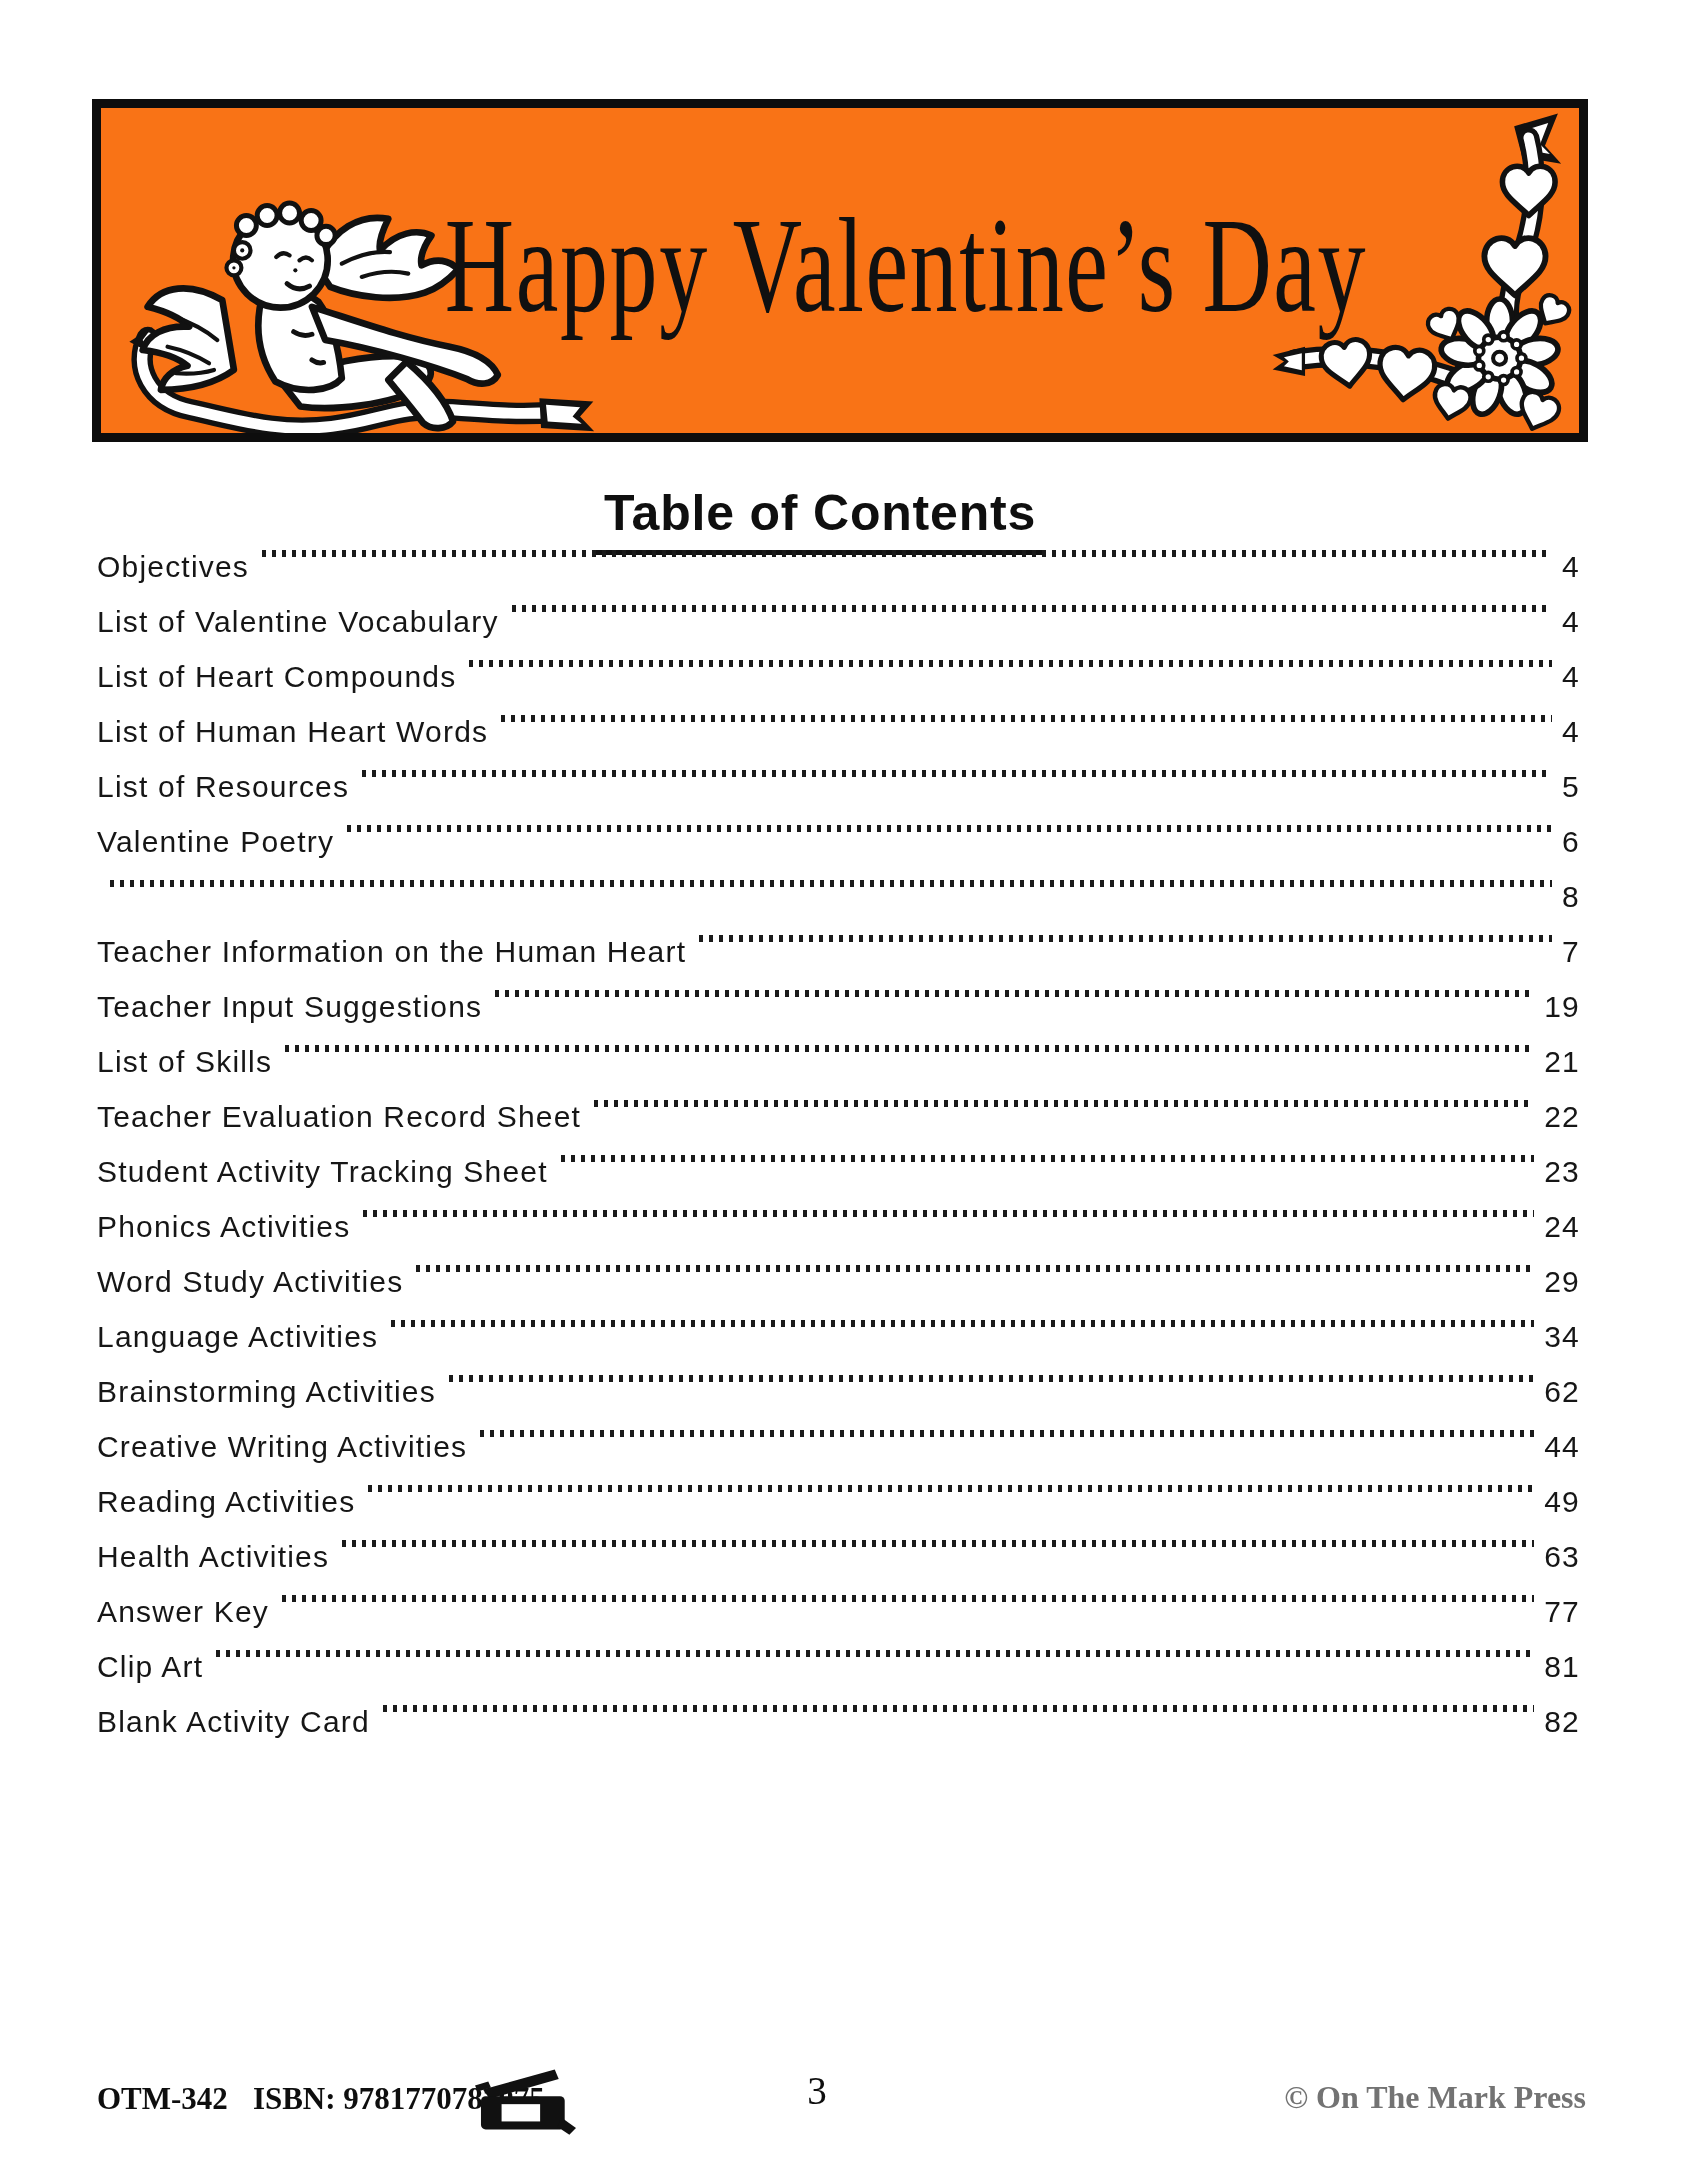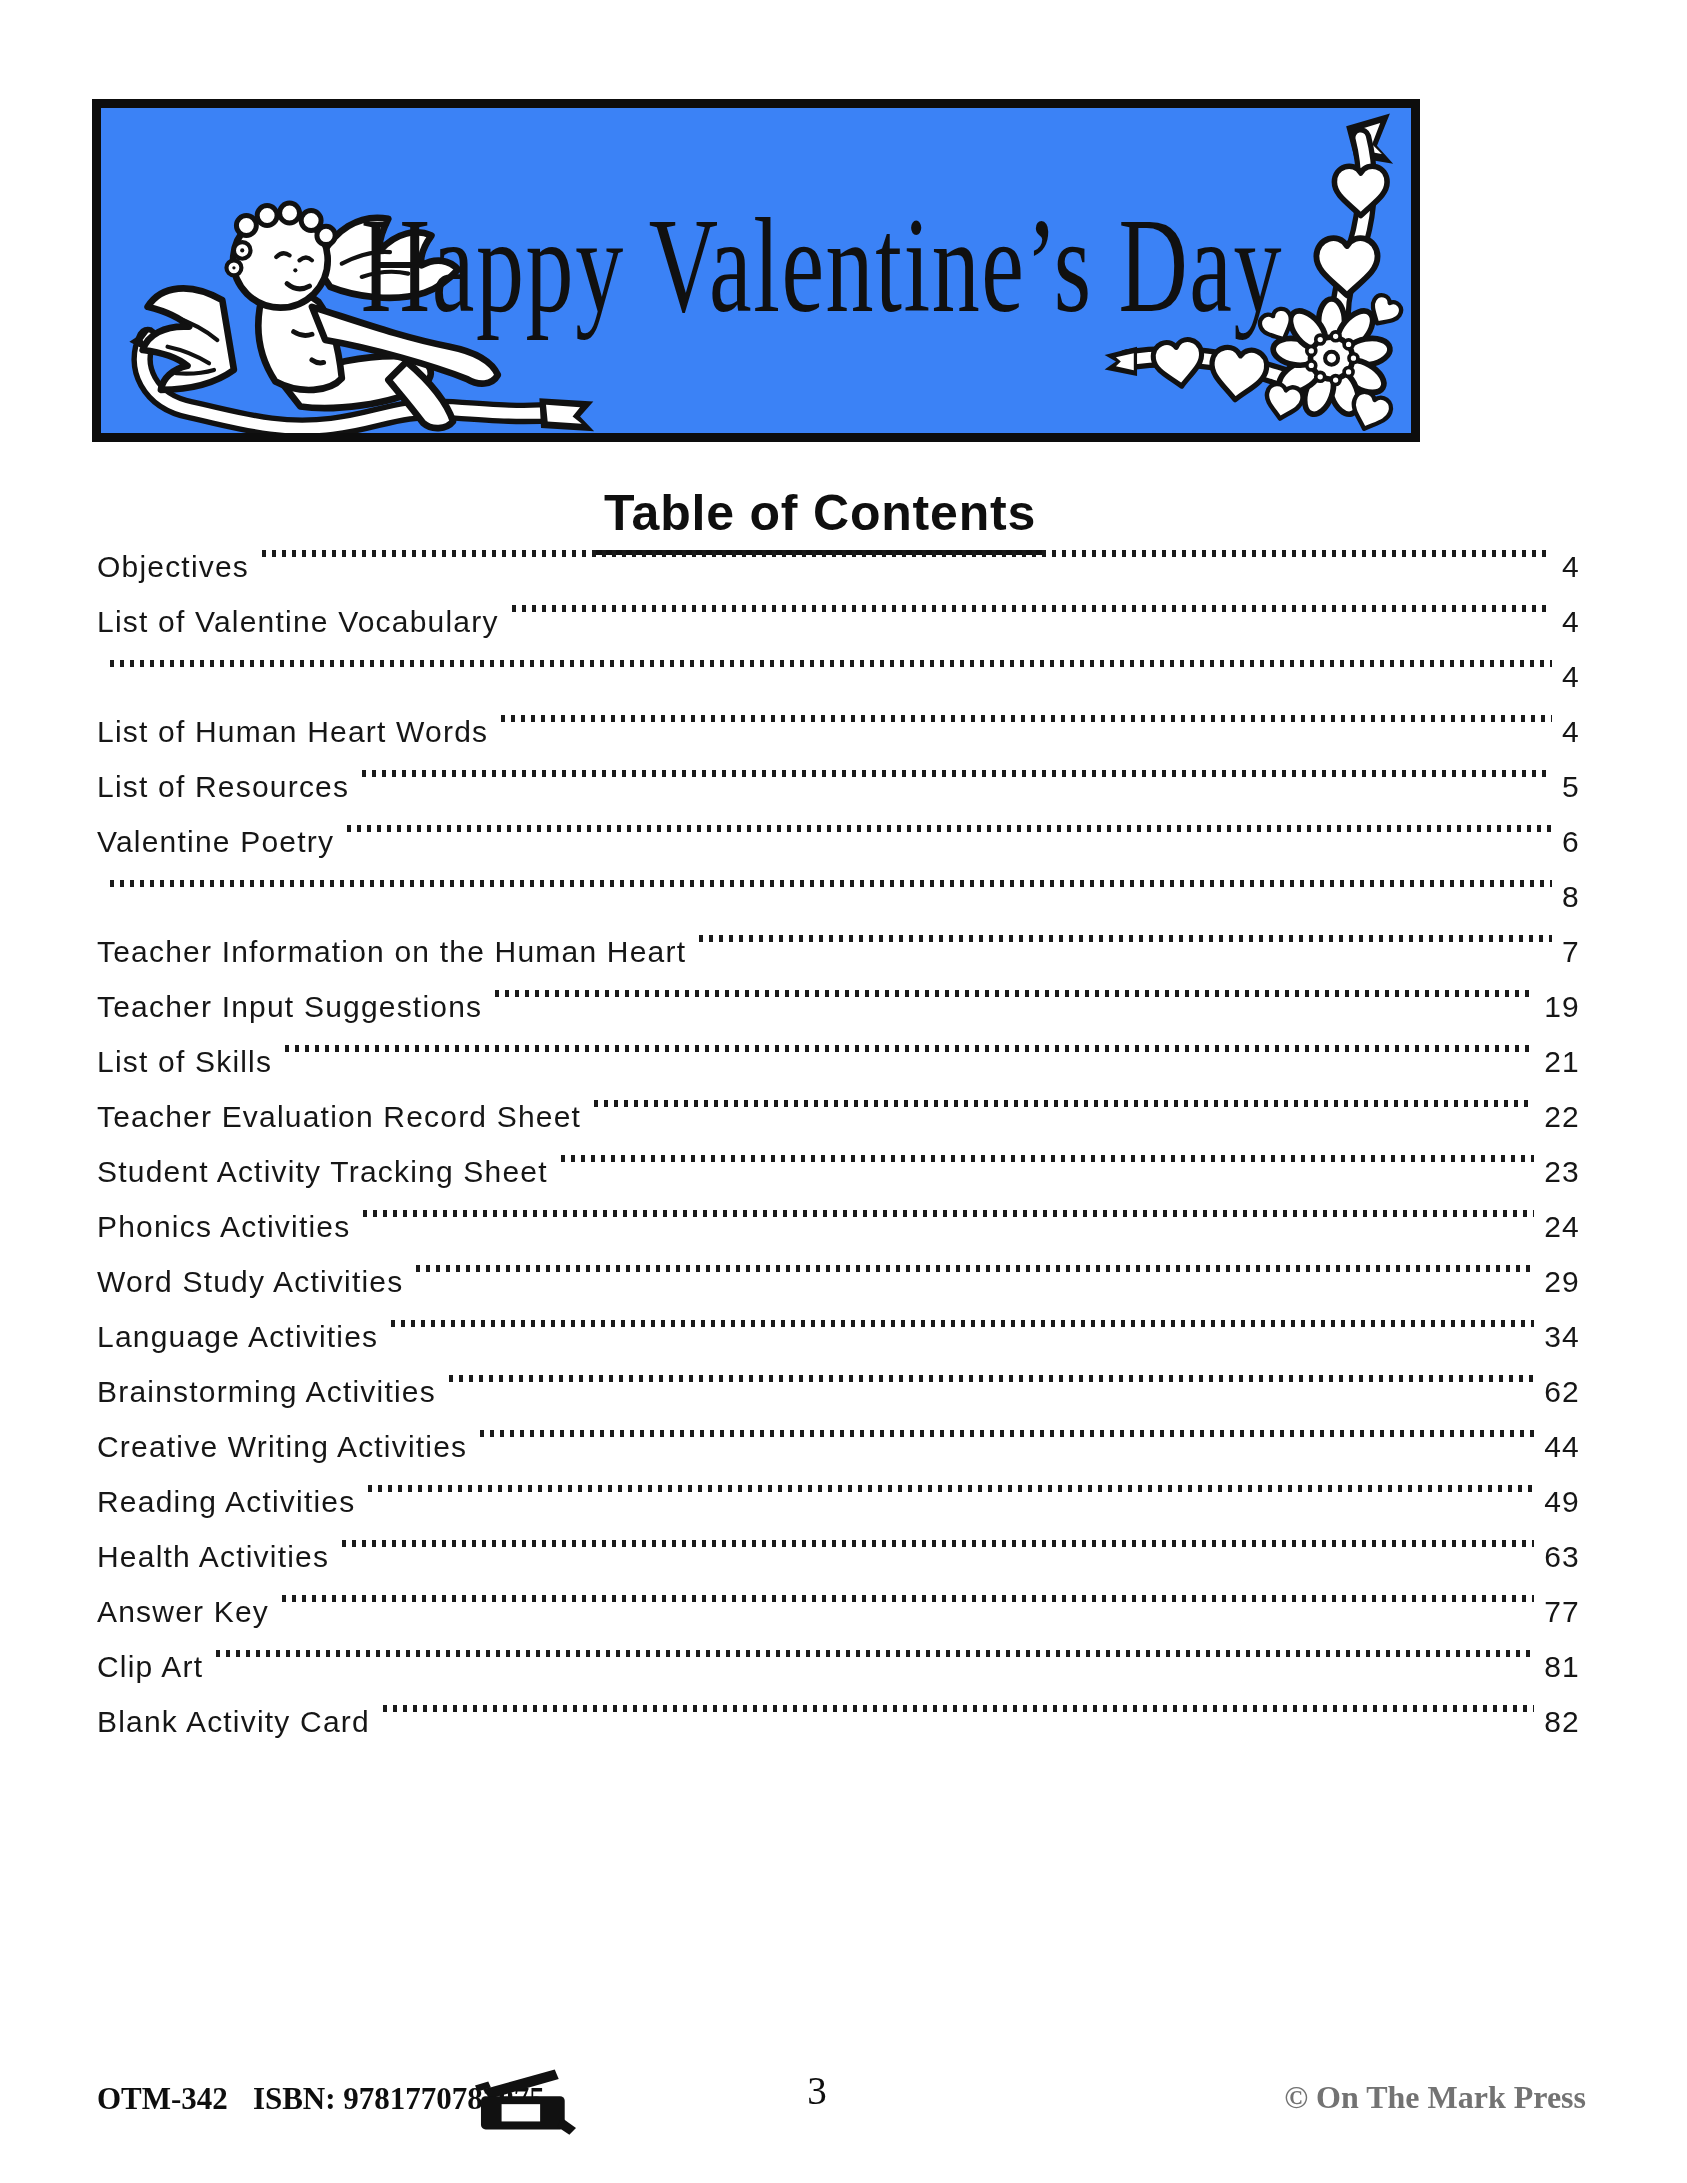--- a/index.html
+++ b/index.html
@@ -2,22 +2,22 @@
 <html style="font-size:13px"><head>
 <meta charset="utf-8">
 <style>
   html,body{margin:0;padding:0;background:#9a9a9a;}
   .page{
     position:relative;width:1687px;height:2183px;background:#ffffff;
     font-family:"Liberation Sans",sans-serif;color:#111;overflow:hidden;
   }
   
   .banner{
-    position:absolute;left:92px;top:99px;width:1328px;height:343px;
-    border:9px solid #0d0d0d;box-sizing:border-box;background:#3b82f6;
+    position:absolute;left:92px;top:99px;width:1496px;height:343px;
+    border:9px solid #0d0d0d;box-sizing:border-box;background:#f97316;
   }
   .cupid{position:absolute;left:23px;top:76px;width:478px;height:249px;}
   .banner-title-wrap{
     position:absolute;left:375px;right:243px;top:0;bottom:11.5px;
     display:flex;align-items:center;justify-content:center;
   }
   .banner-title-text{
     display:inline-block;font-family:"Liberation Serif",serif;
     font-size:96px;font-weight:400;letter-spacing:1.6px;white-space:nowrap;
     transform:scaleY(1.42);transform-origin:center;color:#101010;
@@ -163,20 +163,21 @@
         <span class="toc-label">Objectives</span>
         <span class="toc-leader"></span>
         <span class="toc-page">4</span>
       </div>
       <div class="toc-row">
         <span class="toc-label">List of Valentine Vocabulary</span>
         <span class="toc-leader"></span>
         <span class="toc-page">4</span>
       </div>
       <div class="toc-row">
+        <span class="toc-label">List of Heart Compounds</span>
         <span class="toc-leader"></span>
         <span class="toc-page">4</span>
       </div>
       <div class="toc-row">
         <span class="toc-label">List of Human Heart Words</span>
         <span class="toc-leader"></span>
         <span class="toc-page">4</span>
       </div>
       <div class="toc-row">
         <span class="toc-label">List of Resources</span>

